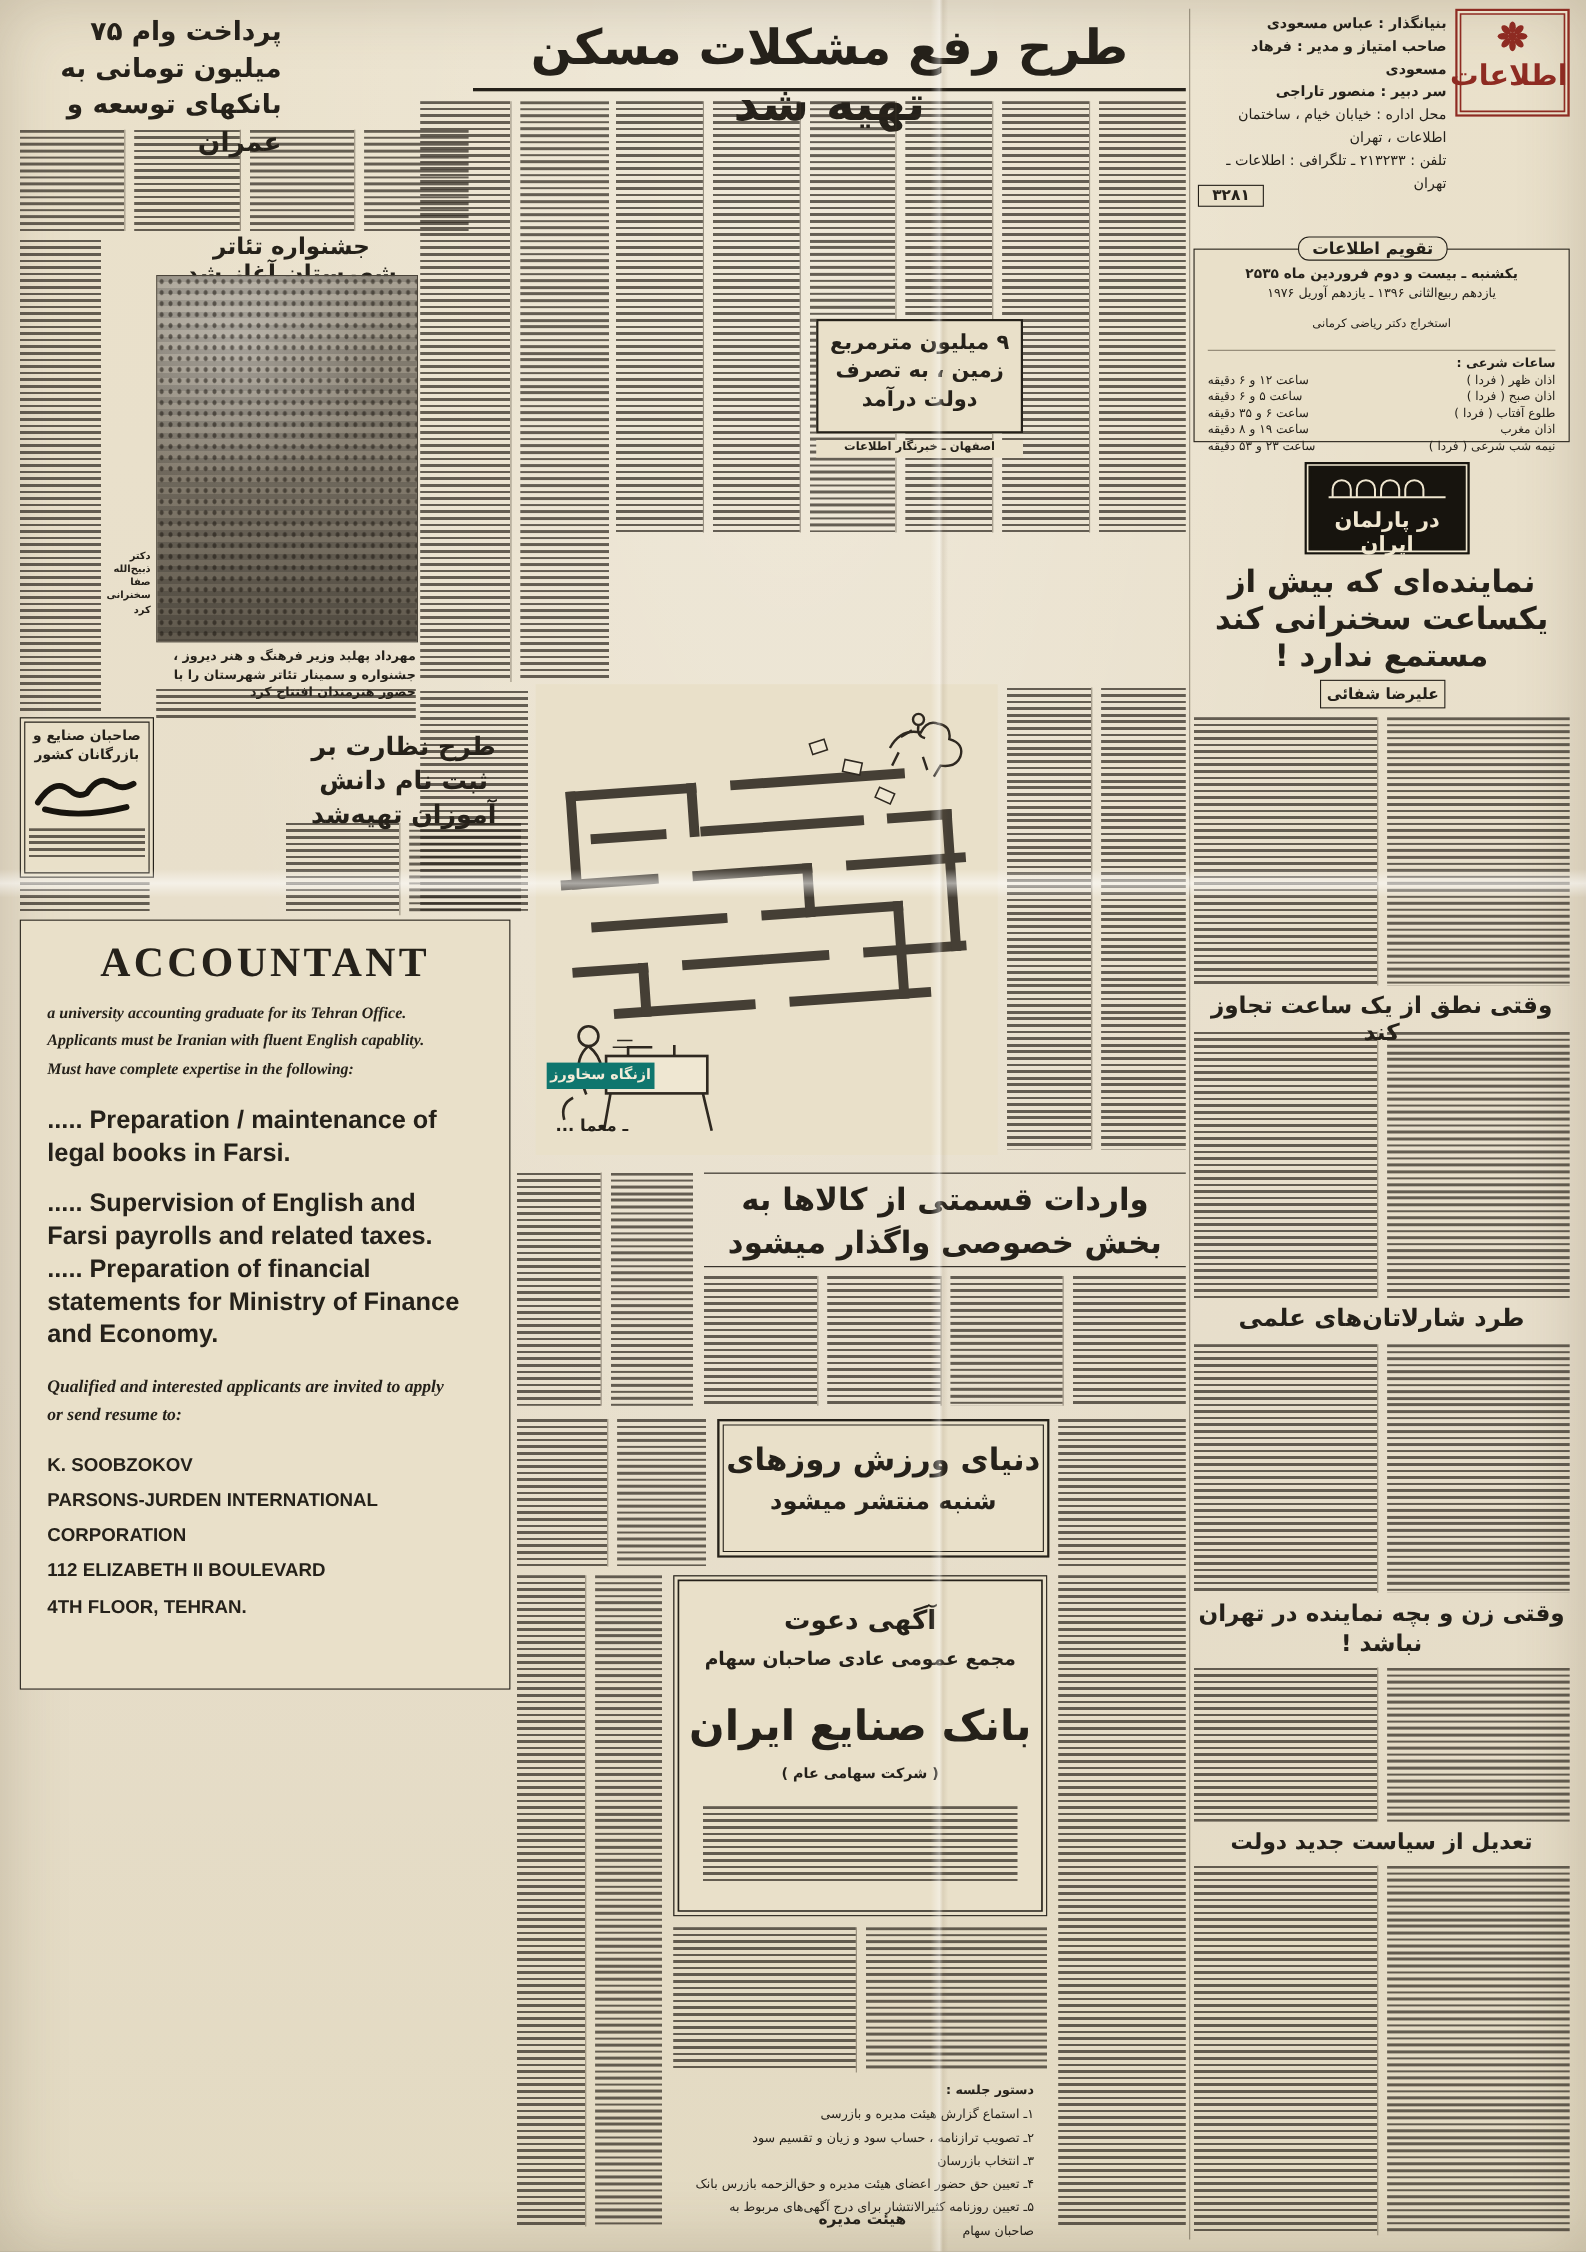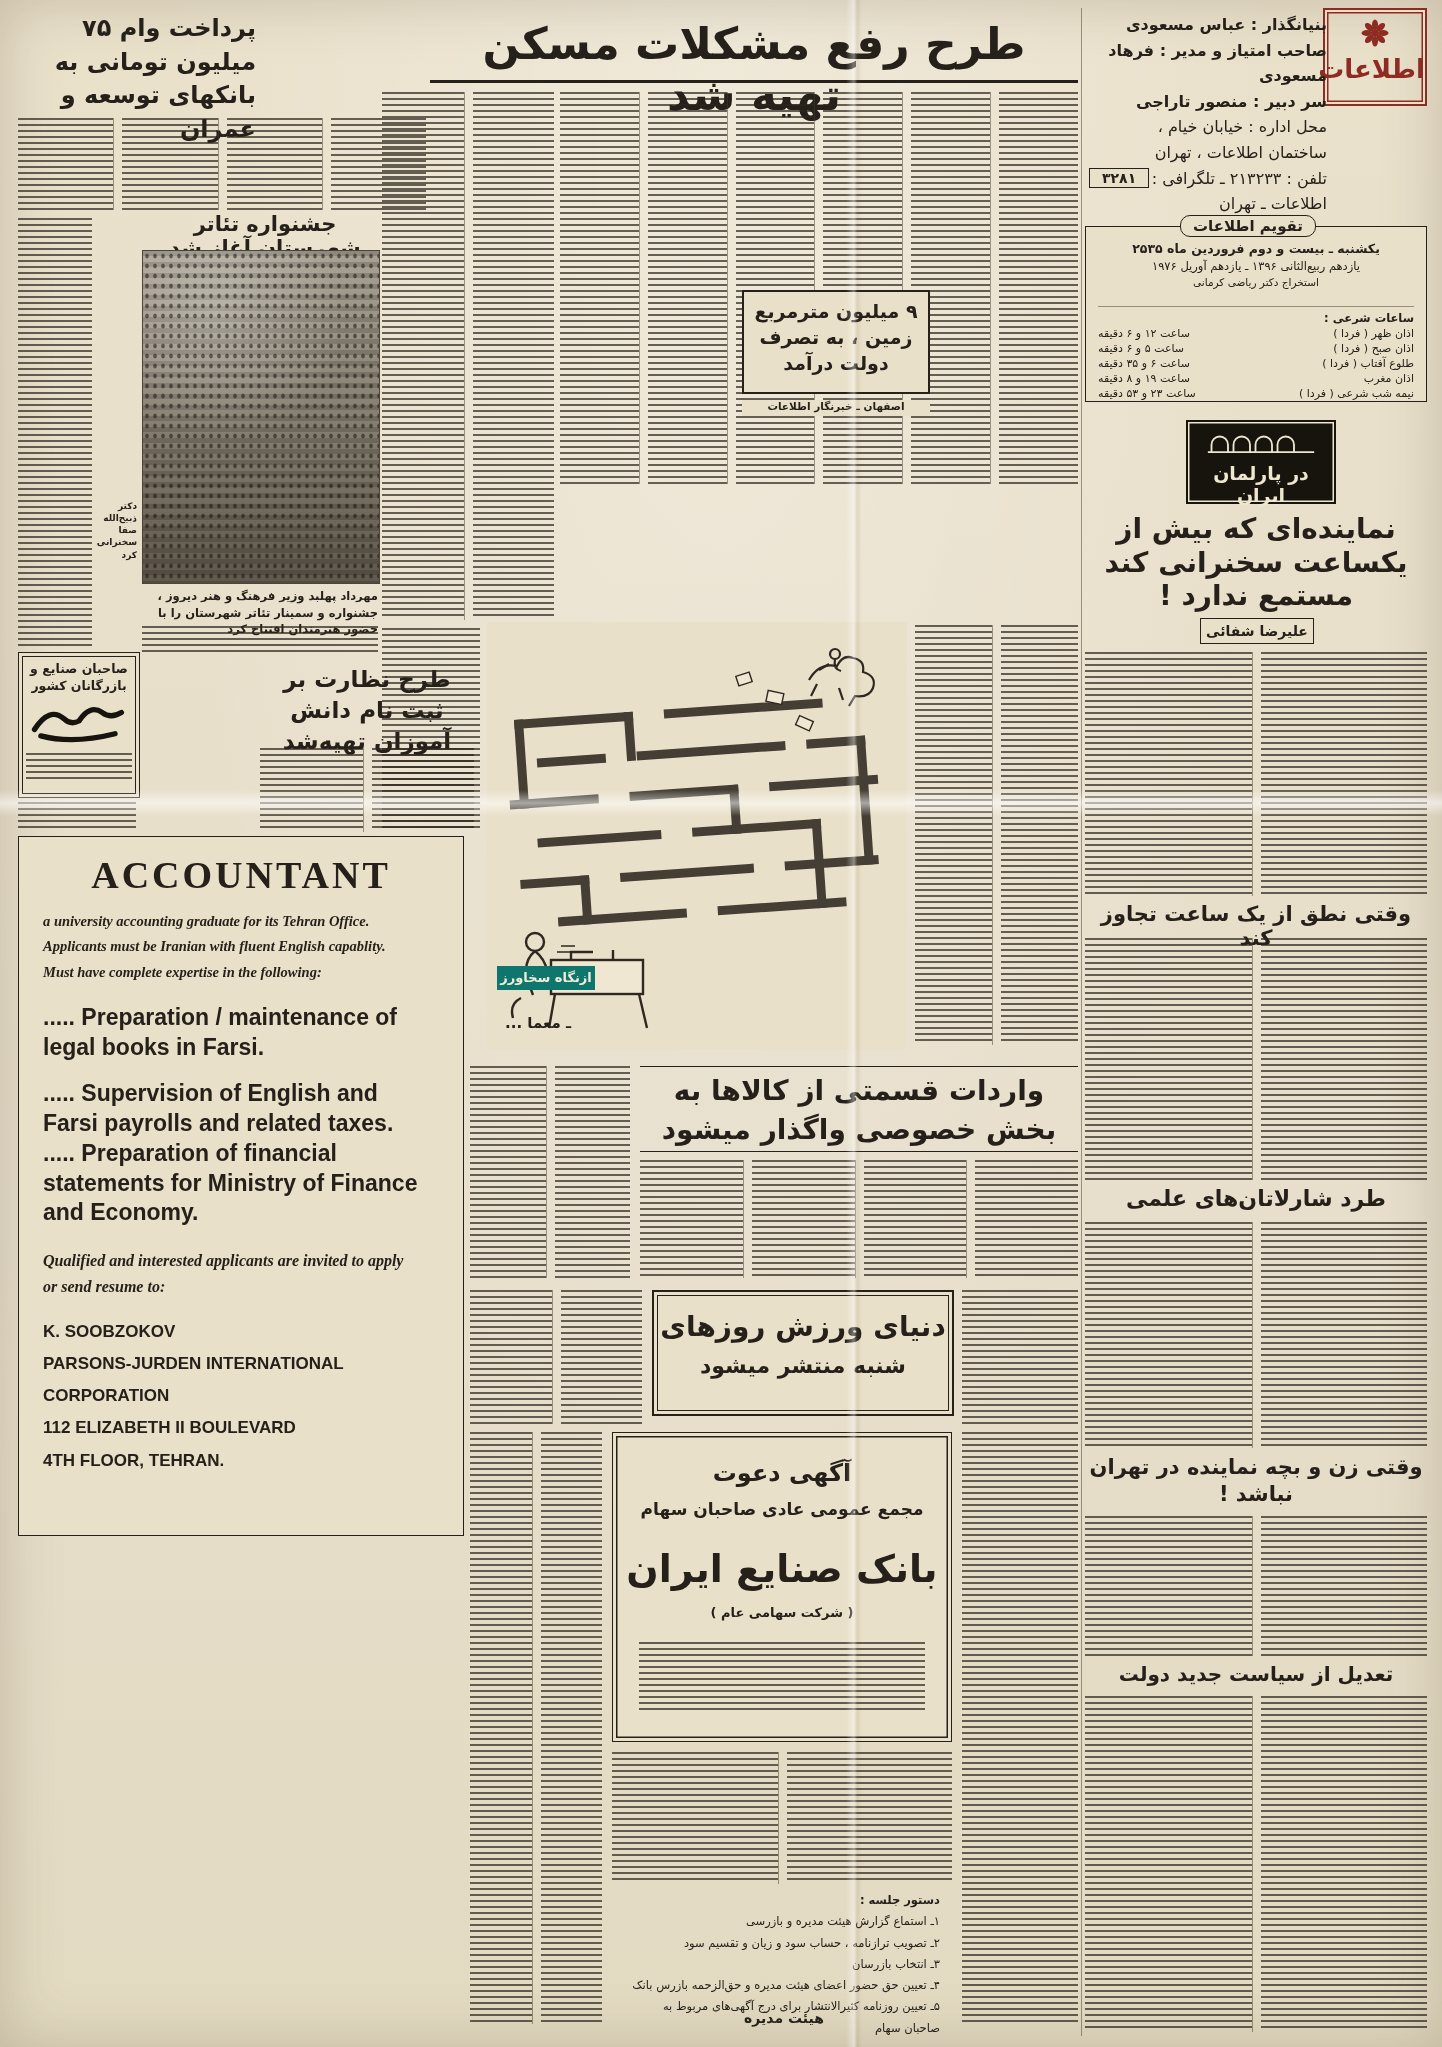--- a/index.html
+++ b/index.html
@@ -259,35 +259,35 @@
           <ellipse cx="20" cy="9" rx="4" ry="7" transform="rotate(135 20 20)"></ellipse>
           <ellipse cx="20" cy="9" rx="4" ry="7" transform="rotate(180 20 20)"></ellipse>
           <ellipse cx="20" cy="9" rx="4" ry="7" transform="rotate(225 20 20)"></ellipse>
           <ellipse cx="20" cy="9" rx="4" ry="7" transform="rotate(270 20 20)"></ellipse>
           <ellipse cx="20" cy="9" rx="4" ry="7" transform="rotate(315 20 20)"></ellipse>
           <circle cx="20" cy="20" r="5"></circle>
         </g>
       </svg>
       <div class="rtl hl" style="color:var(--red);font-size:26px;margin-top:2px;">اطلاعات</div>
     </div>
-    <div class="rtl r" style="position:absolute;right:100px;top:4px;width:228px;font-size:16px;line-height:1.6;font-weight:bold;">
+    <div class="rtl r" style="position:absolute;right:112px;top:4px;width:228px;font-size:13px;line-height:1.6;font-weight:bold;">
       <div>بنیانگذار : عباس مسعودی</div>
       <div>صاحب امتیاز و مدیر : فرهاد مسعودی</div>
       <div>سر دبیر : منصور تاراجی</div>
       <div style="font-weight:normal;">محل اداره : خیابان خیام ، ساختمان اطلاعات ، تهران</div>
       <div style="font-weight:normal;">تلفن : ۲۱۳۲۳۳ ـ تلگرافی : اطلاعات ـ تهران</div>
     </div>
     <div class="pill rtl c b" style="position:absolute;left:4px;top:160px;font-size:14px;"><span>۳۲۸۱</span></div>
   </div>
 
   <div class="abs boxed rtl" style="left:1085px;top:226px;width:342px;height:176px;box-sizing:border-box;padding:14px 12px 8px 12px;">
     <div class="pill hl" style="position:absolute;top:-12px;right:110px;font-size:15px;border-radius:10px;">تقویم اطلاعات</div>
     <div class="c b" style="font-size:12.5px;">یکشنبه ـ بیست و دوم فروردین ماه ۲۵۳۵</div>
     <div class="c" style="font-size:11.5px;margin-top:3px;">یازدهم ربیع‌الثانی ۱۳۹۶ ـ یازدهم آوریل ۱۹۷۶</div>
-    <div class="c" style="font-size:10.5px;margin-top:3px;">استخراج دکتر ریاضی کرمانی</div>
+    <div class="c" style="font-size:10.5px;margin-top:15px;">استخراج دکتر ریاضی کرمانی</div>
     <div class="r b" style="font-size:11.5px;margin-top:18px;border-top:1px solid var(--rule);padding-top:4px;">ساعات شرعی :</div>
     <div style="display:flex;justify-content:space-between;font-size:11px;margin-top:2px;">
       <span>اذان ظهر ( فردا )</span>
       <span>ساعت ۱۲ و ۶ دقیقه</span>
     </div>
     <div style="display:flex;justify-content:space-between;font-size:11px;margin-top:2px;">
       <span>اذان صبح ( فردا )</span>
       <span>ساعت ۵ و ۶ دقیقه</span>
     </div>
     <div style="display:flex;justify-content:space-between;font-size:11px;margin-top:2px;">

